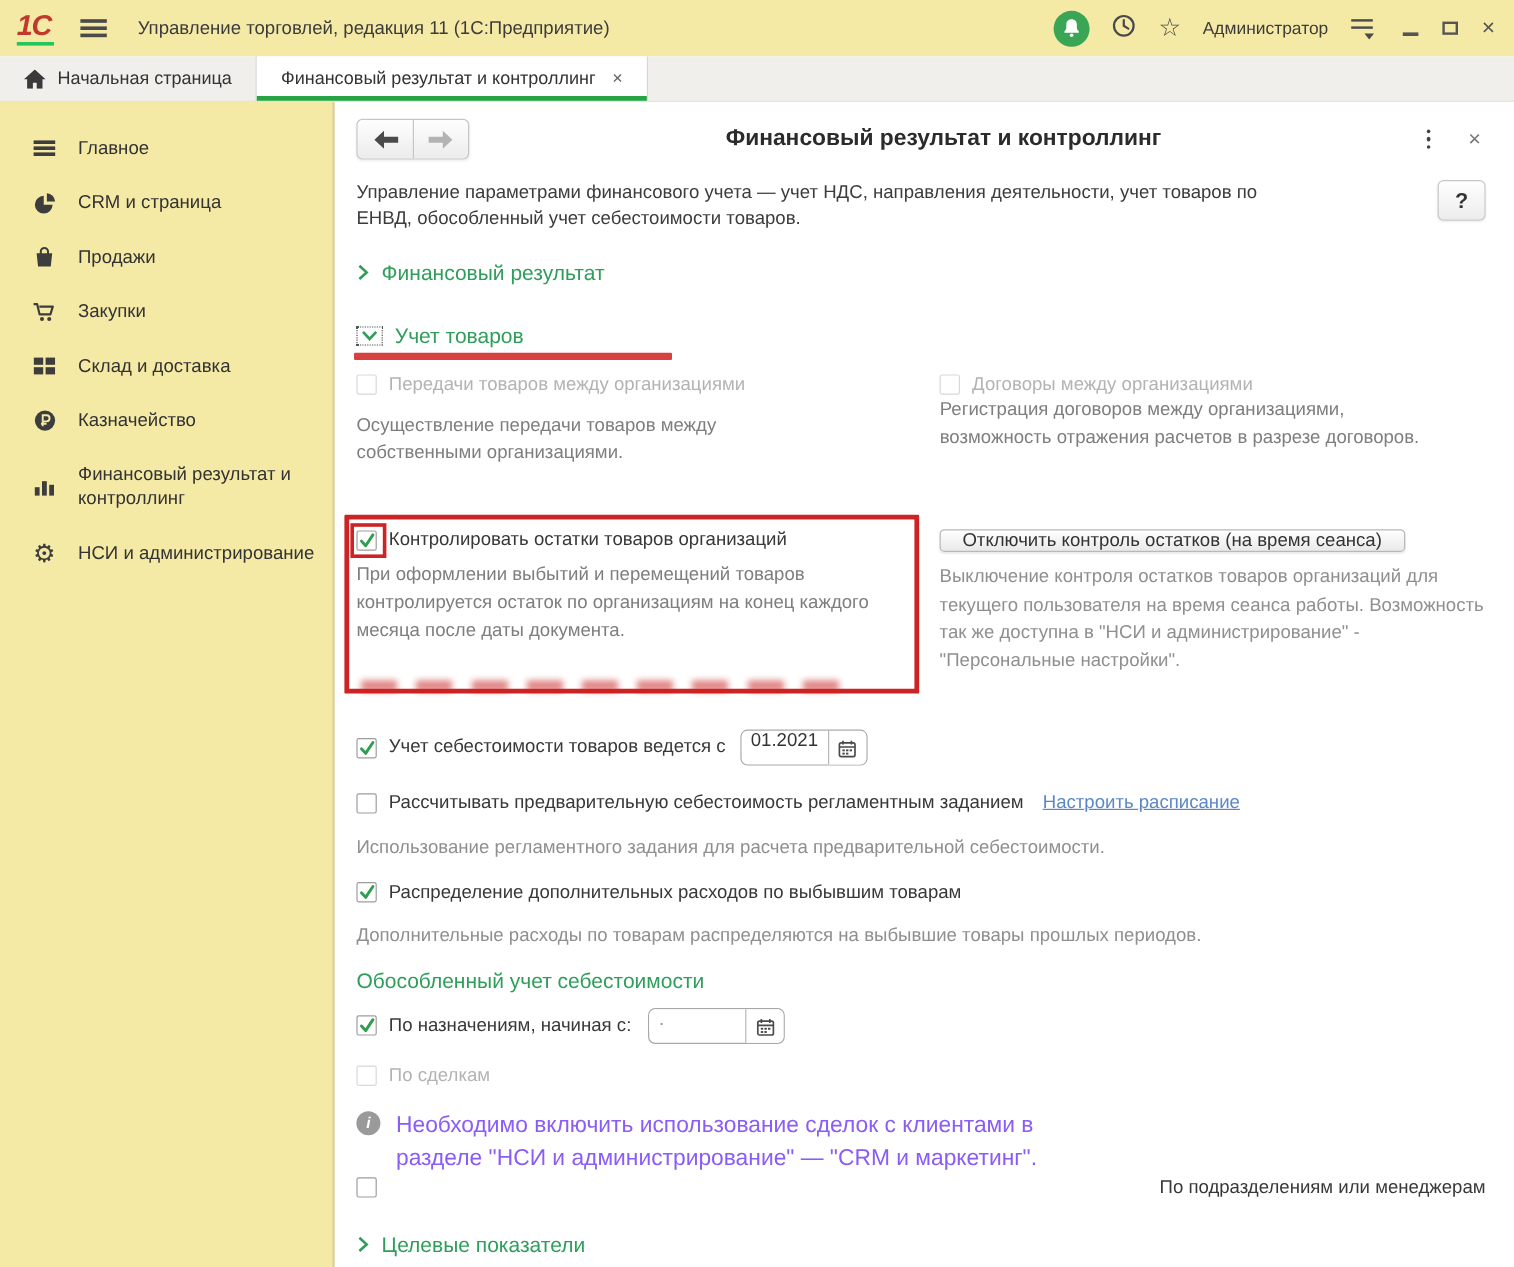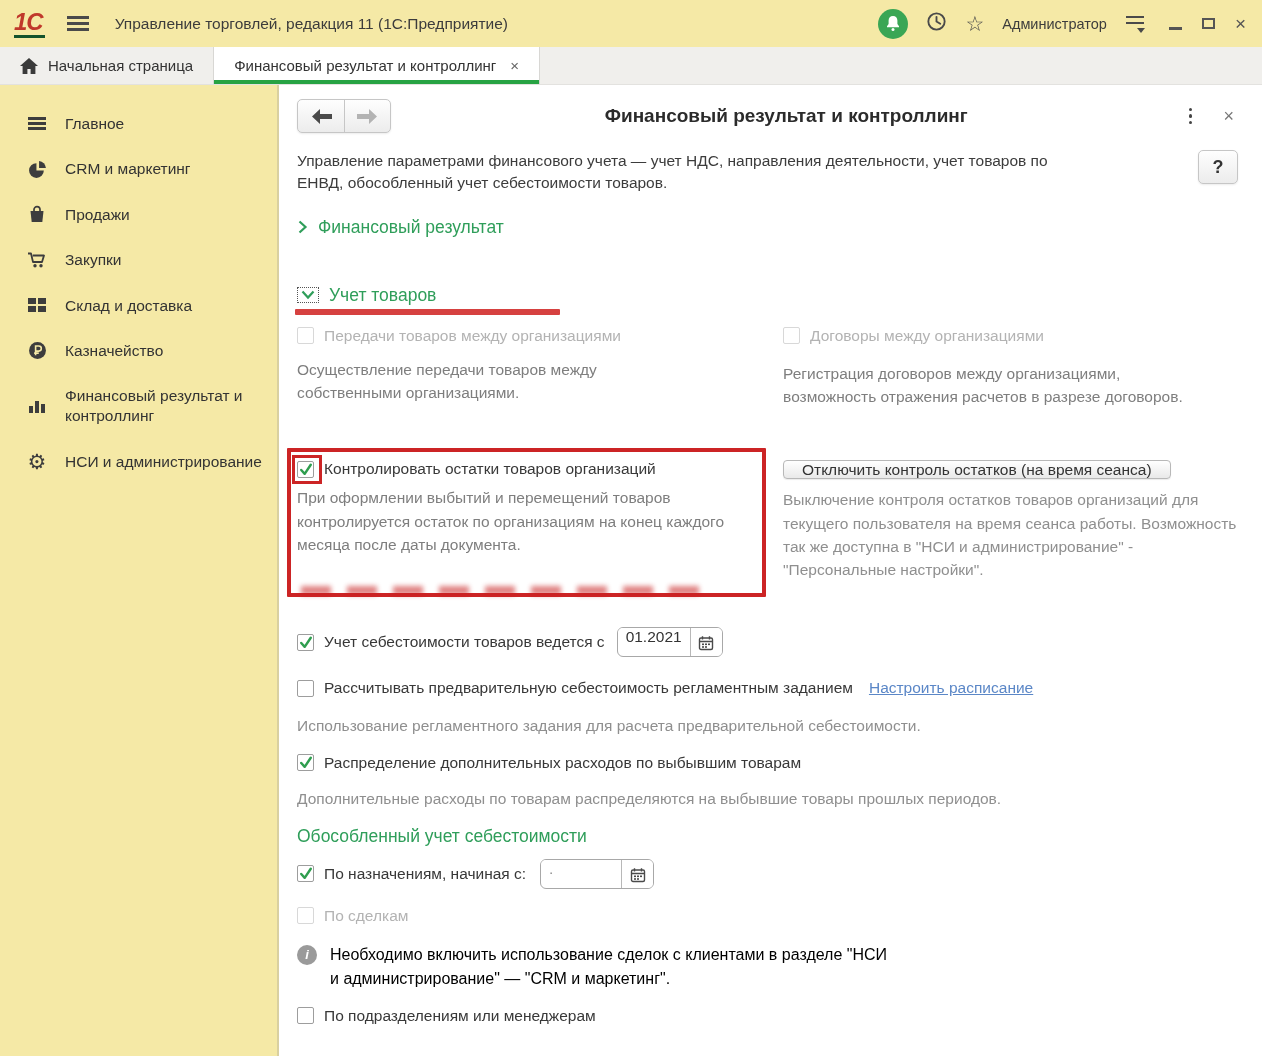--- a/index.html
+++ b/index.html
@@ -3,21 +3,21 @@
 <meta charset="utf-8">
 <style>
   * { margin:0; padding:0; box-sizing:border-box; }
   body { background:#888; }
   .app { width:1262px; height:1056px; position:relative; overflow:hidden;
          font-family:"Liberation Sans", sans-serif; background:#fff; color:#3a3a3a; }
 
   
   .titlebar { height:47px; background:#f5e9a6; display:flex; align-items:center; padding:0 10px 0 14px; }
   .logo-1c { color:#c0392b; font-weight:bold; font-style:italic; font-size:24px;
-             border-bottom:3px solid #14532d; line-height:1; padding:0 2px 1px 0; letter-spacing:-1px; }
+             border-bottom:3px solid #22c55e; line-height:1; padding:0 2px 1px 0; letter-spacing:-1px; }
   .burger { width:22px; margin-left:22px; cursor:pointer; }
   .burger i { display:block; height:2.5px; background:#4a4a4a; margin:3.5px 0; }
   .win-title { font-size:15.5px; color:#3c3c3c; margin-left:26px; }
   .tb-right { margin-left:auto; display:flex; align-items:center; gap:18px; }
   .bell-wrap { width:30px; height:30px; border-radius:50%; background:#3aa655; display:flex; align-items:center; justify-content:center; }
   .tb-user { font-size:14.5px; color:#3c3c3c; }
   .svc-menu { display:flex; flex-direction:column; align-items:center; width:20px; cursor:pointer; }
   .svc-menu i { display:block; width:18px; height:2px; background:#4a4a4a; margin:2px 0; }
   .svc-caret { width:0; height:0; border-left:4px solid transparent; border-right:4px solid transparent; border-top:5px solid #4a4a4a; margin-top:2px; align-self:flex-end; }
   .win-ctl { display:flex; align-items:center; gap:20px; margin-left:6px; padding-right:6px;}
@@ -98,21 +98,21 @@
   .date-input { border:none; outline:none; width:72px; padding:0 8px; font-size:15.5px; color:#333; font-family:"Liberation Sans",sans-serif;}
   .date-cal { width:32px; height:30px; border-left:1px solid #b8b8b8; display:flex; align-items:center; justify-content:center; cursor:pointer; background:#fff;}
   .date-field.empty .date-input { color:#8f8f8f; width:80px;}
 
   .link { color:#5b87c7; text-decoration:underline; font-size:15.5px; cursor:pointer; }
   .green-sub { color:#2f9e5a; font-size:17.5px; }
 
   .info-row { display:flex; gap:13px; }
   .info-ico { width:20px; height:20px; border-radius:50%; background:#9a9a9a; color:#fff; font-size:13px; font-weight:bold;
               display:flex; align-items:center; justify-content:center; flex-shrink:0; font-style:italic; margin-top:2px;}
-  .info-txt { width:565px; font-size:16px; color:#000000; line-height:1.5; }
+  .info-txt { width:565px; font-size:19px; color:#8b5cf6; line-height:1.5; }
 </style>
 </head>
 <body>
 
 <div class="app">
 
   <div class="titlebar">
     <span class="logo-1c">1С</span>
     <span class="burger">
         <i></i>
@@ -173,21 +173,21 @@
           </span>
         <span>Главное</span>
       </div>
       <div class="side-item">
         <span class="side-ico">
           <svg width="19" height="19" viewBox="0 0 18 18">
               <path d="M8 3a7 7 0 1 0 7 7H8z" fill="#3d3d3d"></path>
               <path d="M10.5 7.5V1A7 7 0 0 1 17 7.5z" fill="#3d3d3d"></path>
             </svg>
         </span>
-        <span>CRM и маркетинг</span>
+        <span>CRM и страница</span>
       </div>
       <div class="side-item">
         <span class="side-ico">
           <svg width="18" height="18" viewBox="0 0 18 18">
               <path d="M2.5 6h13l-1.2 11H3.7z" fill="#3d3d3d"></path>
               <path d="M6 7V4.6A3 3 0 0 1 12 4.6V7" fill="none" stroke="#3d3d3d" stroke-width="1.7"></path>
             </svg>
         </span>
         <span>Продажи</span>
       </div>
@@ -266,21 +266,21 @@
         <div class="help-btn">?</div>
       </div>
 
       <div class="section-hdr" style="margin-top:22px;text-align:center;">
         <svg width="11" height="16" viewBox="0 0 11 16">
             <path d="M2.5 2.5l6 5.5-6 5.5" stroke="#2f9e5a" stroke-width="2.2" fill="none"></path>
           </svg>
         <span class="lbl">Финансовый результат</span>
       </div>
 
-      <div style="margin-top:47px;">
+      <div style="margin-top:32px;">
         <div class="section-hdr">
           <span class="chev-focus">
             <svg width="14" height="10" viewBox="0 0 14 10">
                 <path d="M1.5 1.5L7 7.5l5.5-6" stroke="#2f9e5a" stroke-width="2.2" fill="none"></path>
               </svg>
           </span>
           <span class="lbl">Учет товаров</span>
         </div>
         <div class="red-underline"></div>
       </div>
@@ -291,21 +291,21 @@
             <span class="cb-box"></span>
             <span class="cb-lbl">Передачи товаров между организациями</span>
           </label>
           <div class="gray-desc" style="margin-top:13px; width:360px; color:#7e7e7e;">Осуществление передачи товаров между собственными организациями.</div>
         </div>
         <div class="col-r">
           <label class="cb disabled">
             <span class="cb-box"></span>
             <span class="cb-lbl">Договоры между организациями</span>
           </label>
-          <div class="gray-desc" style="margin-top:17px; width:420px; color:#7e7e7e;">Регистрация договоров между организациями, возможность отражения расчетов  в разрезе договоров.</div>
+          <div class="gray-desc" style="margin-top:0; width:420px; color:#7e7e7e;">Регистрация договоров между организациями, возможность отражения расчетов  в разрезе договоров.</div>
         </div>
       </div>
 
       <div class="two-col" style="margin-top:52px;">
         <div class="col-l anno-wrap">
           <div class="anno-box"></div>
           <div class="anno-blur"></div>
           <label class="cb" style="position:relative;">
             <span class="anno-cb-box"></span>
             <span class="cb-box">
@@ -397,21 +397,21 @@
       <label class="cb disabled" style="margin-top:18px;">
         <span class="cb-box"></span>
         <span class="cb-lbl">По сделкам</span>
       </label>
 
       <div class="info-row" style="margin-top:18px;">
         <span class="info-ico">i</span>
         <span class="info-txt">Необходимо включить использование сделок с клиентами в разделе "НСИ и администрирование" — "CRM и маркетинг".</span>
       </div>
 
-      <label class="cb" style="margin-top:16px;">
+      <label class="cb" style="justify-content:space-between;">
         <span class="cb-box"></span>
         <span class="cb-lbl">По подразделениям или менеджерам</span>
       </label>
 
       <div class="section-hdr" style="margin-top:28px;">
         <svg width="11" height="16" viewBox="0 0 11 16">
             <path d="M2.5 2.5l6 5.5-6 5.5" stroke="#2f9e5a" stroke-width="2.2" fill="none"></path>
           </svg>
         <span class="lbl">Целевые показатели</span>
       </div>

